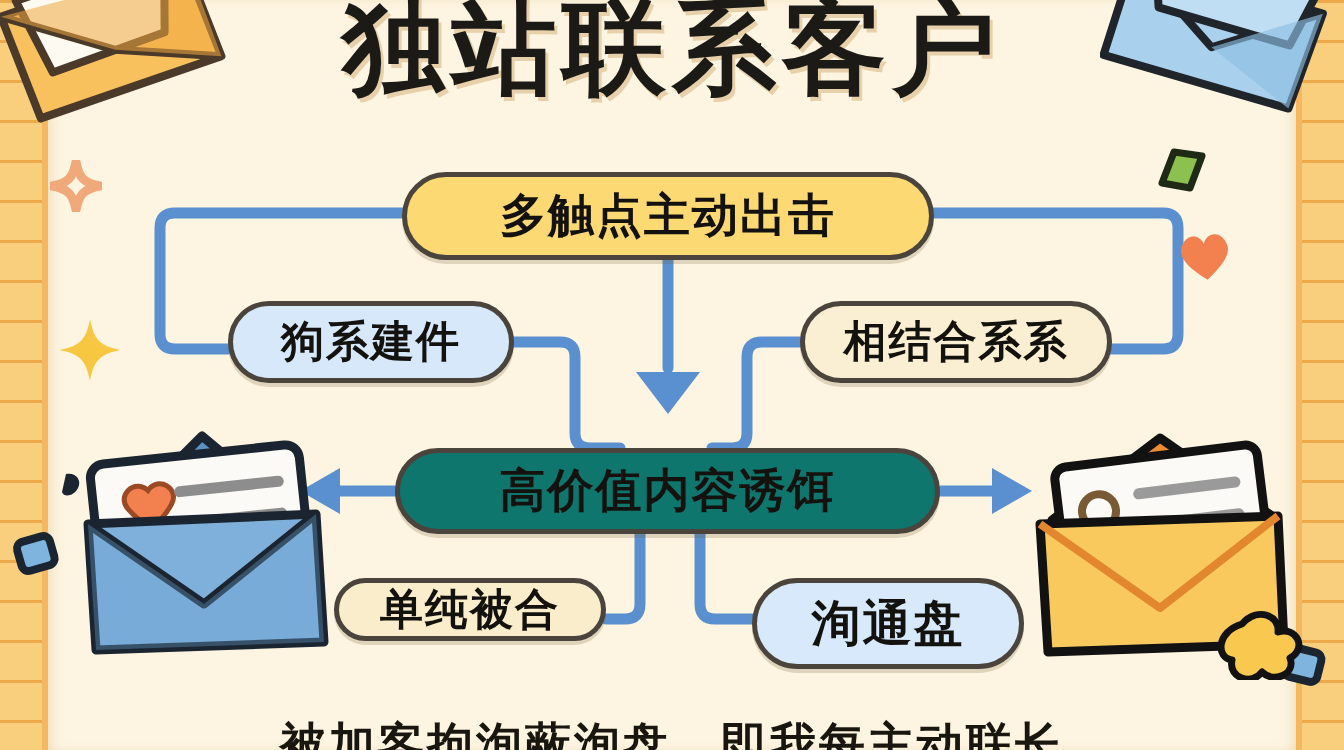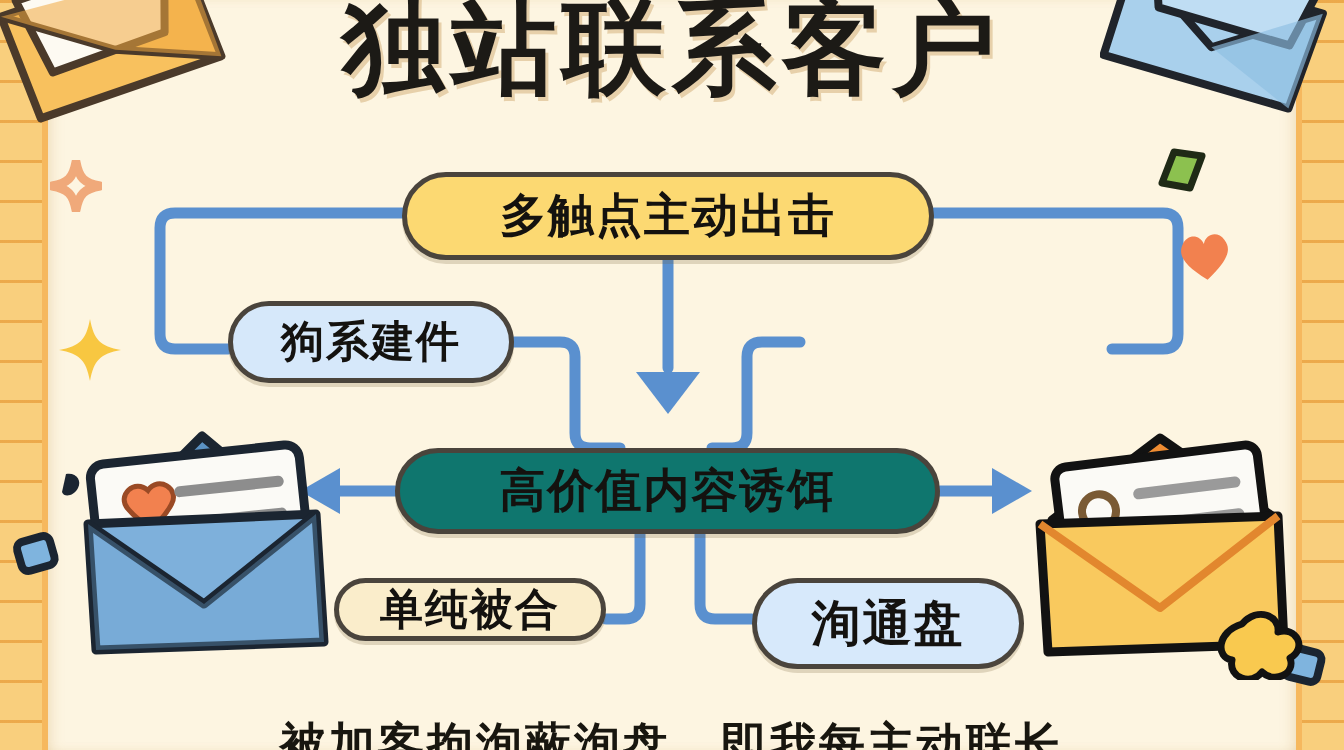--- a/index.html
+++ b/index.html
@@ -158,20 +158,21 @@
     </g>
 
     <g>
       <path d="M940,491 L1002,491" stroke="#5a90cf" stroke-width="11" stroke-linecap="round" fill="none"></path>
       <path d="M1032,491 L992,468 L992,514 Z" fill="#5a90cf"></path>
     </g>
   </svg>
 
   <div class="node node-top" style="background: rgb(252, 217, 114);">多触点主动出击</div>
   <div class="node node-left" style="background: rgb(214, 232, 250);">狗系建件</div>
+  <div class="node node-right" style="background: rgb(250, 239, 210);">相结合系系</div>
   <div class="node node-center" style="background: #0f766e;">高价值内容诱饵</div>
   <div class="node node-bl" style="background: rgb(250, 237, 203);">单纯被合</div>
   <div class="node node-br" style="background: rgb(215, 233, 251);">洵通盘</div>
 
   <svg class="env" style="left:-10px; top:-42px; width:250px; height:190px;" viewBox="0 0 250 190">
     <g transform="rotate(-13 125 95)">
       <path d="M22,34 L212,14 L228,122 L38,142 Z" fill="#f8c15e" stroke="#4b3a2a" stroke-width="8" stroke-linejoin="round"></path>
       <path d="M40,22 L196,6 L178,86 L60,100 Z" fill="#fdfaf2" stroke="#4b3a2a" stroke-width="8" stroke-linejoin="round"></path>
       <path d="M22,34 L126,92 L228,122" fill="none" stroke="#4b3a2a" stroke-width="8" stroke-linejoin="round"></path>
       <path d="M22,34 L126,92 L228,122 L216,28 Z" fill="#f0a83f" opacity=".55"></path>

